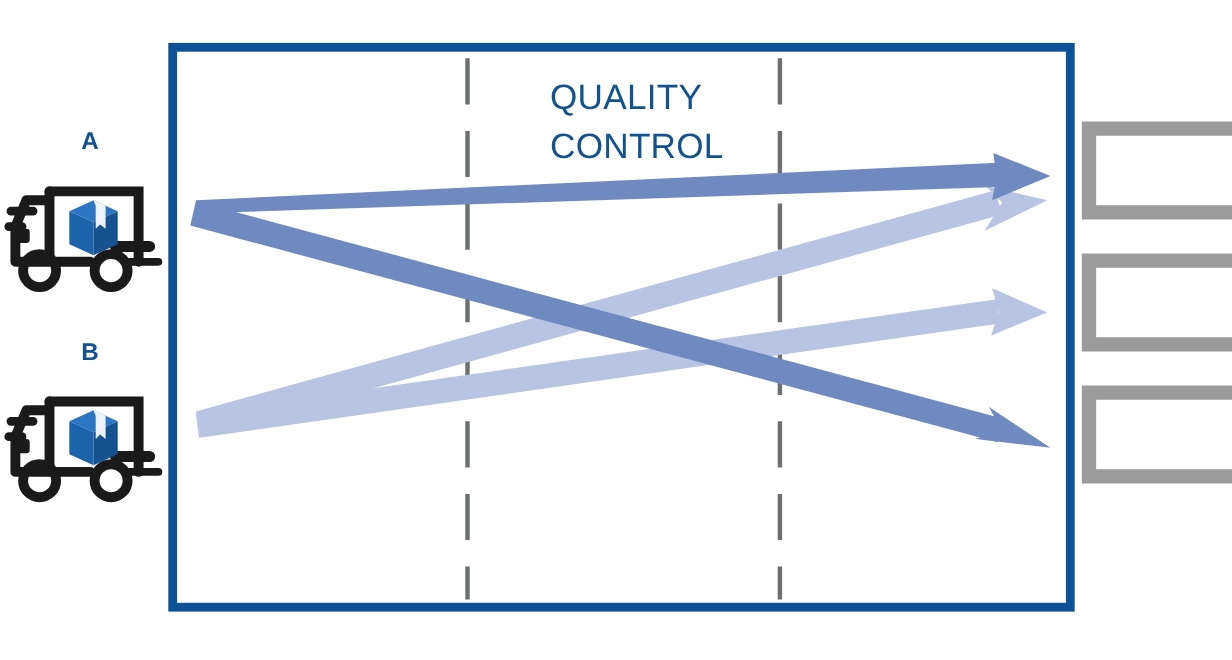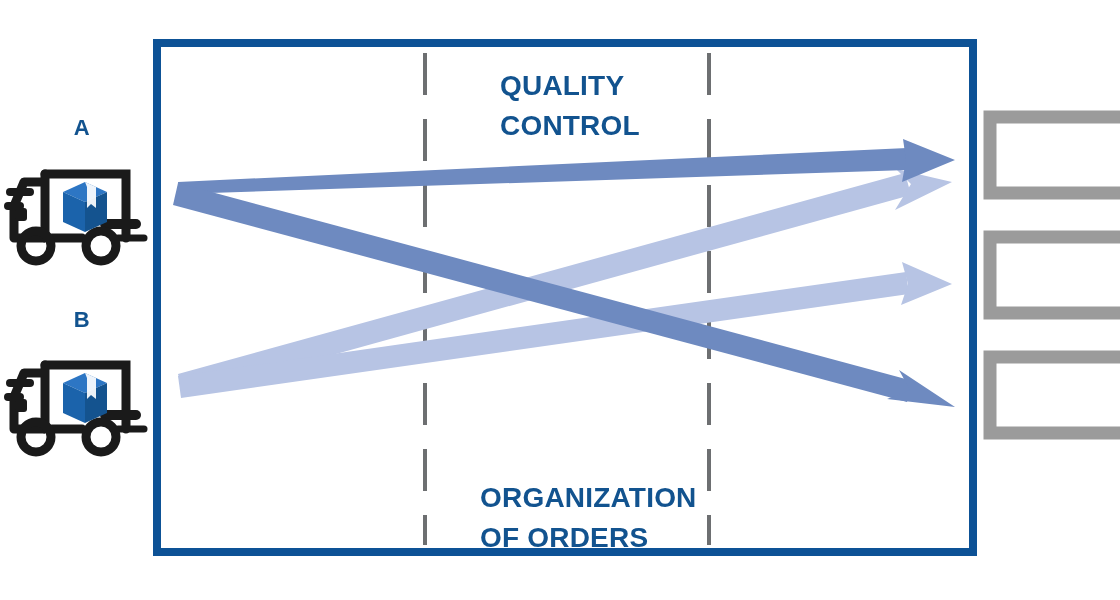--- a/index.html
+++ b/index.html
@@ -34,22 +34,22 @@
     letter-spacing: 0.5px;
     text-align: center;
     width: 40px;
   }
   #label-a { left: 62px; top: 115px; }
   #label-b { left: 62px; top: 307px; }
 
   .process-text {
     position: absolute;
     color: #12538f;
-    font-size: 28px;
-    font-weight: 700;
+    font-size: 32px;
+    font-weight: 400;
     line-height: 1.42;
     letter-spacing: 0.2px;
     text-align: left;
     white-space: pre-line;
   }
   #quality-control-label { left: 500px; top: 66px; }
   #organization-label    { left: 480px; top: 478px; }
 </style>
 </head>
 <body>
@@ -142,16 +142,14 @@
 
   </svg>
 
   <div class="label-letter" id="label-a">A</div>
 
   <div class="label-letter" id="label-b">B</div>
 
   <div class="process-text" id="quality-control-label">QUALITY
 CONTROL</div>
 
-  <div class="process-text" id="organization-label">ORGANIZATION
-OF ORDERS</div>
 
 </div>
 
 </body></html>

